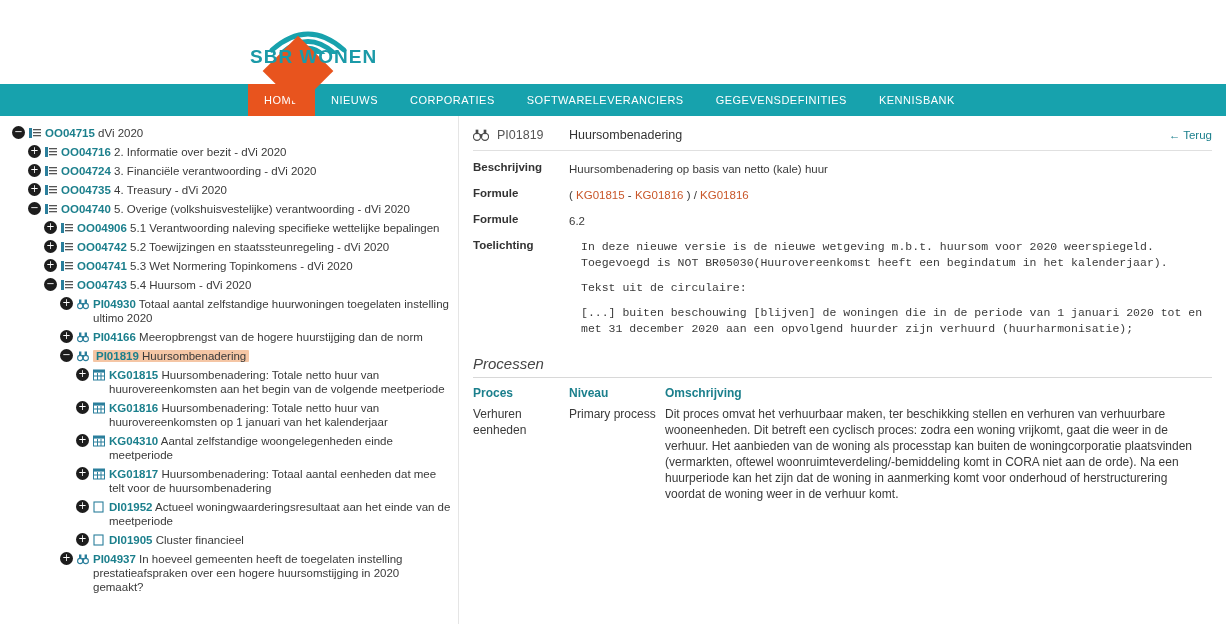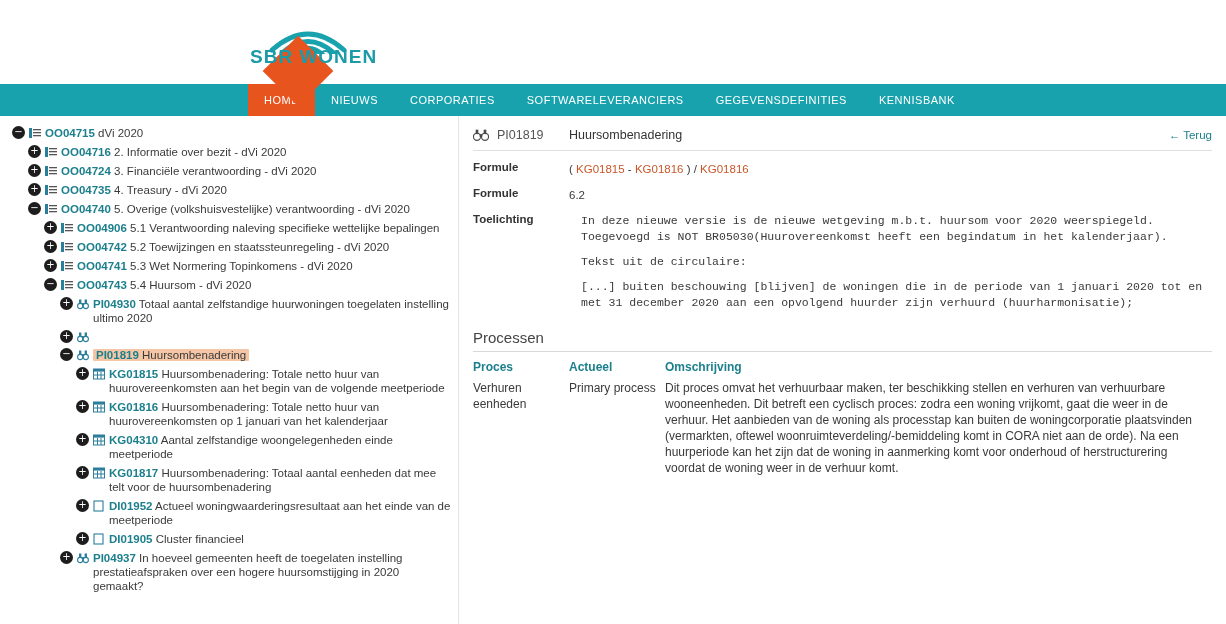--- a/index.html
+++ b/index.html
@@ -177,20 +177,21 @@
   .v .orange { color: #c9572a; }
   .v p { margin: 0 0 9px 12px; font-family: Liberation Mono, monospace; }
   .v p:last-child { margin-bottom: 0; }
 
   .section-title {
     margin-top: 18px;
     font-size: 15px;
     color: #444;
     padding-bottom: 5px;
     border-bottom: 1px solid #d8d8d8;
+    font-style: italic;
   }
   table.proc {
     width: 100%;
     border-collapse: collapse;
     margin-top: 8px;
     font-size: 12px;
   }
   table.proc th {
     text-align: left;
     color: #1b7f8c;
@@ -350,20 +351,21 @@
       <div class="tree-row">
         <div class="indent" style="width: 56px;"></div>
         <div class="toggle">+</div>
         <div class="node-icon"><svg width="12" height="12" viewBox="0 0 12 12">
             <circle cx="3.2" cy="8" r="2.6" fill="none" stroke="#2b7f9c" stroke-width="1.1"></circle>
             <circle cx="8.8" cy="8" r="2.6" fill="none" stroke="#2b7f9c" stroke-width="1.1"></circle>
             <rect x="2" y="1.5" width="2.4" height="3.5" fill="#2b7f9c"></rect>
             <rect x="7.6" y="1.5" width="2.4" height="3.5" fill="#2b7f9c"></rect>
             <rect x="5" y="5" width="2" height="2" fill="#2b7f9c"></rect>
           </svg></div>
+        <div class="label tree-text"><span><span class="code">PI04166</span> <span class="txt">Meeropbrengst van de hogere huurstijging dan de norm</span></span></div>
       </div>
       <div class="tree-row">
         <div class="indent" style="width: 56px;"></div>
         <div class="toggle">−</div>
         <div class="node-icon"><svg width="12" height="12" viewBox="0 0 12 12">
             <circle cx="3.2" cy="8" r="2.6" fill="none" stroke="#2b7f9c" stroke-width="1.1"></circle>
             <circle cx="8.8" cy="8" r="2.6" fill="none" stroke="#2b7f9c" stroke-width="1.1"></circle>
             <rect x="2" y="1.5" width="2.4" height="3.5" fill="#2b7f9c"></rect>
             <rect x="7.6" y="1.5" width="2.4" height="3.5" fill="#2b7f9c"></rect>
             <rect x="5" y="5" width="2" height="2" fill="#2b7f9c"></rect>
@@ -456,20 +458,24 @@
         <circle cx="13.5" cy="9" r="4" fill="none" stroke="#4a4a4a" stroke-width="1.3"></circle>
         <rect x="3" y="1" width="3" height="5" fill="#4a4a4a"></rect>
         <rect x="12" y="1" width="3" height="5" fill="#4a4a4a"></rect>
         <rect x="7.5" y="6" width="3" height="3" fill="#4a4a4a"></rect>
       </svg>
       <div class="detail-code">PI01819</div>
       <div class="detail-title">Huursombenadering</div>
       <div class="back-link">← Terug</div>
     </div>
 
+    <div class="kv">
+      <div class="k">Beschrijving</div>
+      <div class="v">Huursombenadering op basis van netto (kale) huur</div>
+    </div>
 
     <div class="kv">
       <div class="k">Formule</div>
       <div class="v">
         <span>( </span><span class="orange">KG01815</span><span> - </span><span class="orange">KG01816</span><span> ) / </span><span class="orange">KG01816</span>
       </div>
     </div>
 
     <div class="kv">
       <div class="k">Formule</div>
@@ -484,21 +490,21 @@
         <p>[...] buiten beschouwing [blijven] de woningen die in de periode van 1 januari 2020 tot en met 31 december 2020 aan een opvolgend huurder zijn verhuurd (huurharmonisatie);</p>
       </div>
     </div>
 
     <div class="section-title">Processen</div>
 
     <table class="proc">
       <thead>
         <tr>
           <th class="col-proces">Proces</th>
-          <th class="col-niveau">Actueel</th>
+          <th class="col-niveau">Niveau</th>
           <th>Omschrijving</th>
         </tr>
       </thead>
       <tbody>
         <tr>
           <td>Verhuren eenheden</td>
           <td>Primary process</td>
           <td>Dit proces omvat het verhuurbaar maken, ter beschikking stellen en verhuren van verhuurbare wooneenheden. Dit betreft een cyclisch proces: zodra een woning vrijkomt, gaat die weer in de verhuur. Het aanbieden van de woning als processtap kan buiten de woningcorporatie plaatsvinden (vermarkten, oftewel woonruimteverdeling/-bemiddeling komt in CORA niet aan de orde). Na een huurperiode kan het zijn dat de woning in aanmerking komt voor onderhoud of herstructurering voordat de woning weer in de verhuur komt.</td>
         </tr>
       </tbody>

